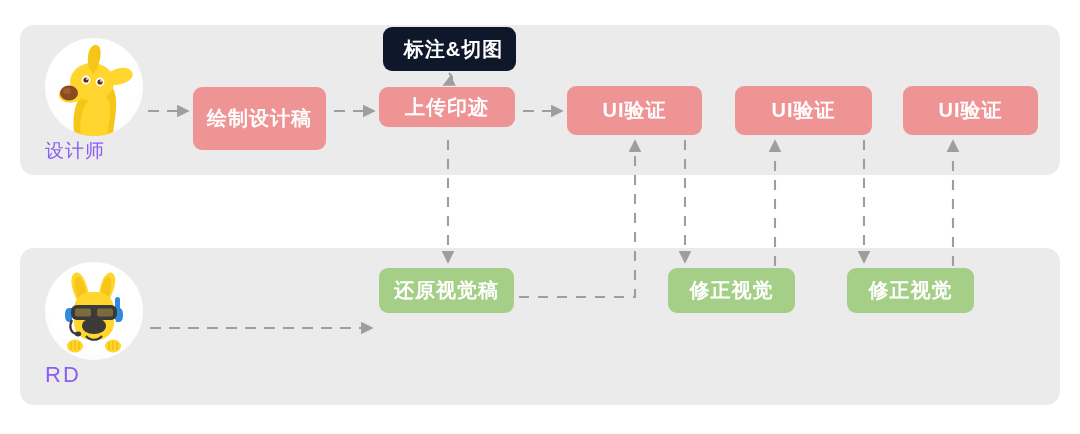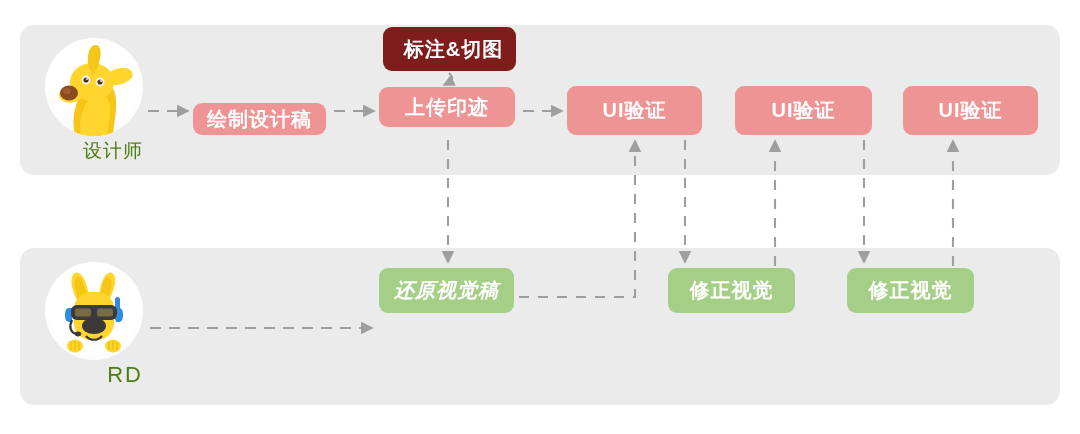--- a/index.html
+++ b/index.html
@@ -24,43 +24,43 @@
   
   .actor{position:absolute;}
   .actor-avatar{
     position:absolute;left:0;top:0;
     width:98px;height:98px;border-radius:50%;
     background:radial-gradient(circle at 50% 42%,#ffffff 58%,#f7f7f7 100%);
     overflow:hidden;
   }
   .actor-label{
     position:absolute;top:100px;left:0;width:98px;
-    text-align:right;
-    font-size:19px;color:#4d7c0f;
+    text-align:left;
+    font-size:19px;color:#8b5cf6;
     letter-spacing:1px;
     white-space:nowrap;
   }
   #actor-designer{left:45px;top:38px;}
   #actor-rd{left:45px;top:262px;}
   #actor-rd .actor-label{font-size:22px;letter-spacing:2px;}
 
   
   .node{
     position:absolute;
     border-radius:9px;
     color:#ffffff;
     display:flex;align-items:center;justify-content:center;
     font-size:20px;
     font-weight:bold;
     letter-spacing:1px;
     white-space:nowrap;
     box-sizing:border-box;
   }
   .node.pink{background:#ef9494;}
-  .node.orange{background:#7f1d1d;padding-left:8px;}
+  .node.orange{background:#0f172a;padding-left:8px;}
   .node.green{background:#a5cf86;}
 
   
   #wires{position:absolute;left:0;top:0;width:1080px;height:434px;pointer-events:none;}
 </style>
 </head>
 <body>
 
 <div id="stage">
 
@@ -157,32 +157,32 @@
 
         <ellipse cx="30" cy="84" rx="8" ry="6.5" fill="#ffd52e"></ellipse>
         <ellipse cx="68" cy="84" rx="8" ry="6.5" fill="#ffd52e"></ellipse>
         <path d="M26,80 L26,88 M30,79 L30,88 M34,80 L34,88" stroke="#f0bf0a" stroke-width="1.3"></path>
         <path d="M64,80 L64,88 M68,79 L68,88 M72,80 L72,88" stroke="#f0bf0a" stroke-width="1.3"></path>
       </svg>
     </div>
     <div class="actor-label">RD</div>
   </div>
 
-  <div class="node pink" style="left:193px;top:87px;width:133px;height:32px;margin-top:16px;">绘制设计稿</div>
+  <div class="node pink" style="left:193px;top:87px;width:133px;height:63px;">绘制设计稿</div>
 
   <div class="node orange" style="left:383px;top:27px;width:133px;height:44px;">标注&amp;切图</div>
 
   <div class="node pink" style="left:379px;top:87px;width:136px;height:40px;">上传印迹</div>
 
   <div class="node pink" style="left:567px;top:86px;width:135px;height:49px;">UI验证</div>
 
   <div class="node pink" style="left:735px;top:86px;width:137px;height:49px;">UI验证</div>
 
   <div class="node pink" style="left:903px;top:86px;width:135px;height:49px;">UI验证</div>
 
-  <div class="node green" style="left:379px;top:268px;width:135px;height:45px;font-style:italic;">还原视觉稿</div>
+  <div class="node green" style="left:379px;top:268px;width:135px;height:45px;">还原视觉稿</div>
 
 
   <div class="node green" style="left:668px;top:268px;width:127px;height:45px;">修正视觉</div>
 
   <div class="node green" style="left:847px;top:268px;width:127px;height:45px;">修正视觉</div>
 
 </div>
 
 </body></html>

